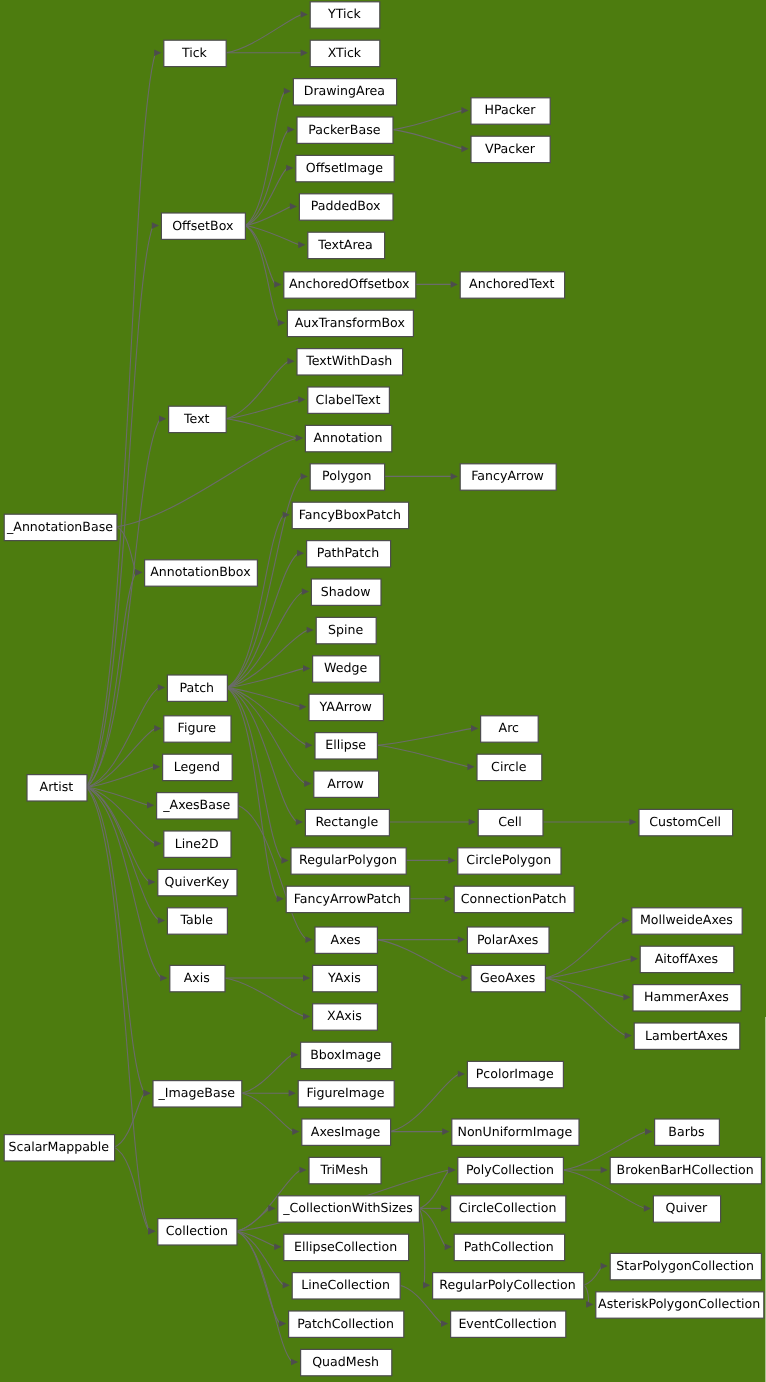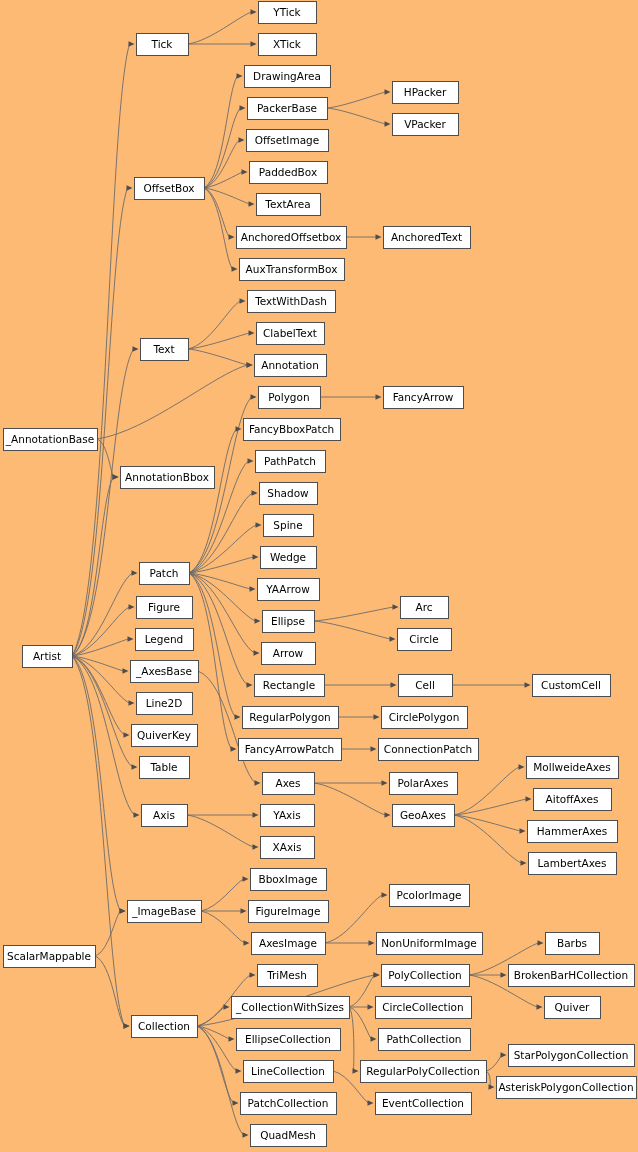--- a/index.html
+++ b/index.html
@@ -4,21 +4,21 @@
 <style>
   html, body {
     margin: 0;
     padding: 0;
     background: #ffffff;
   }
   #diagram-root {
     position: relative;
     width: 638px;
     height: 1152px;
-    background: #fdba74;
+    background: #4d7c0f;
     font-family: "DejaVu Sans", sans-serif;
   }
   svg.graph {
     display: block;
     width: 638px;
     height: 1152px;
   }
   .node-rect {
     fill: #ffffff;
     stroke: #4d4d4d;

